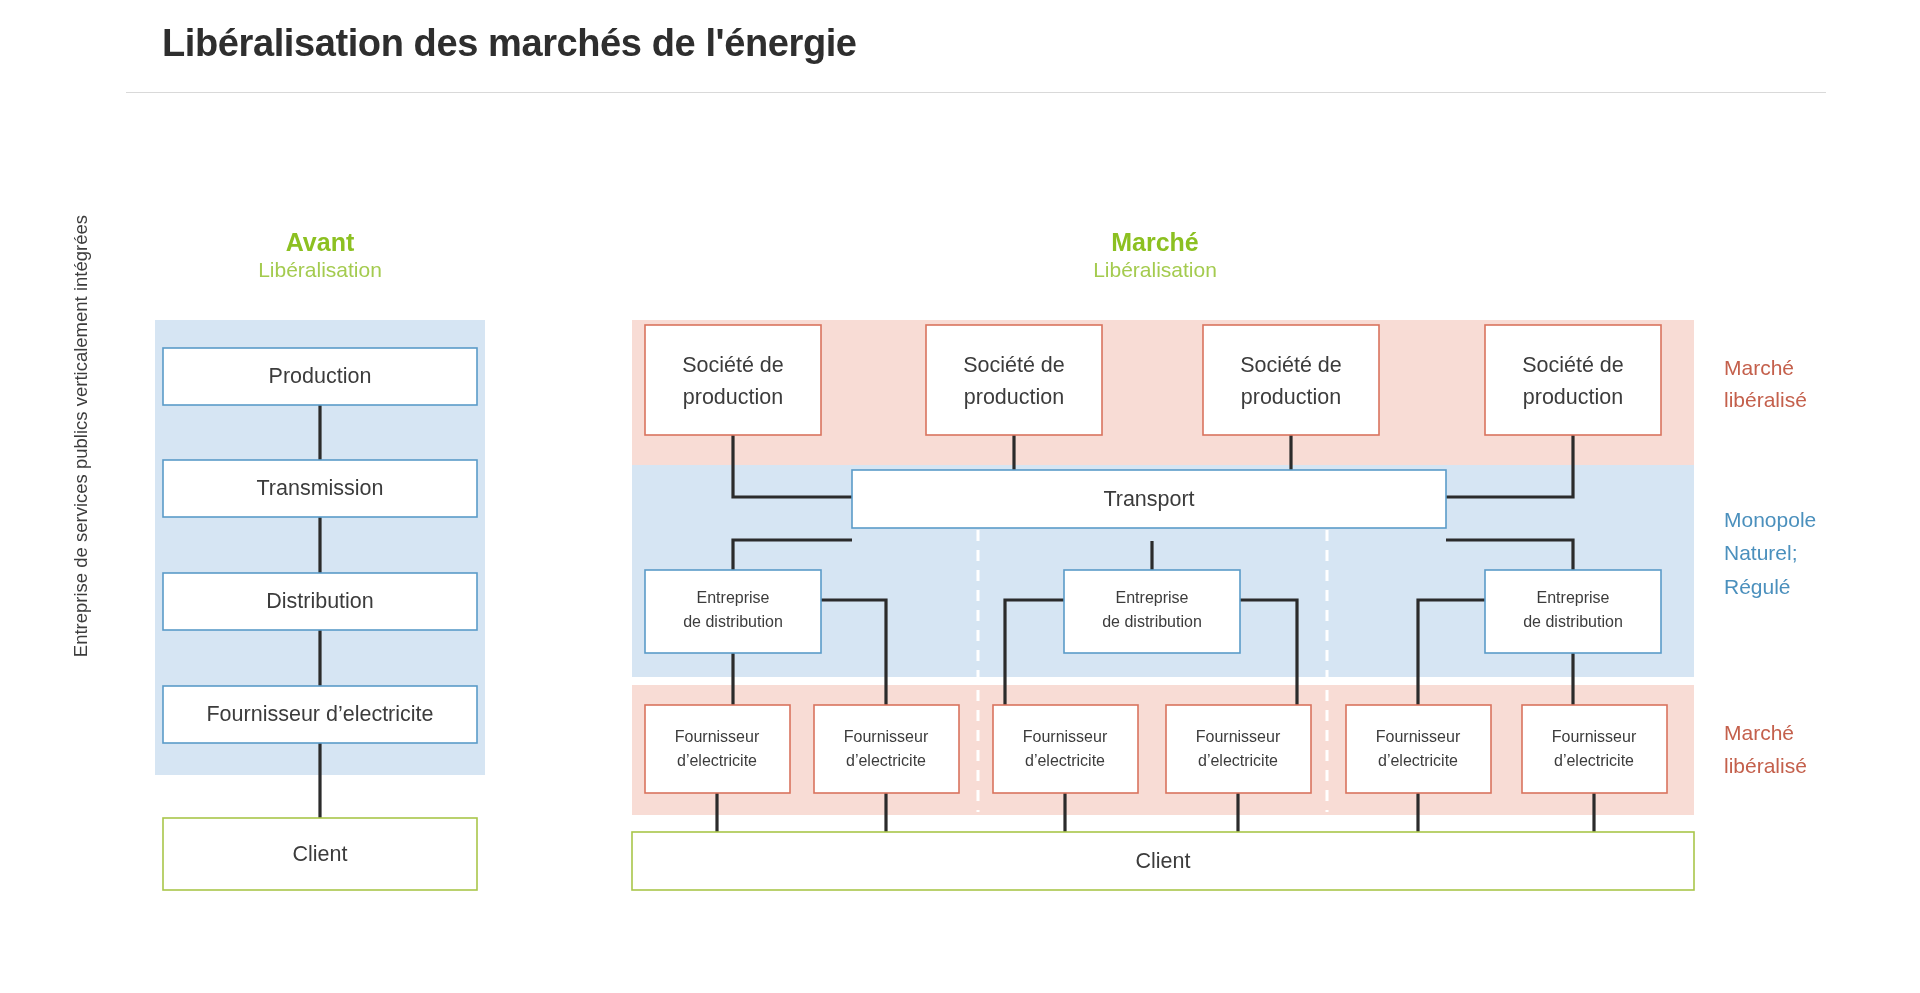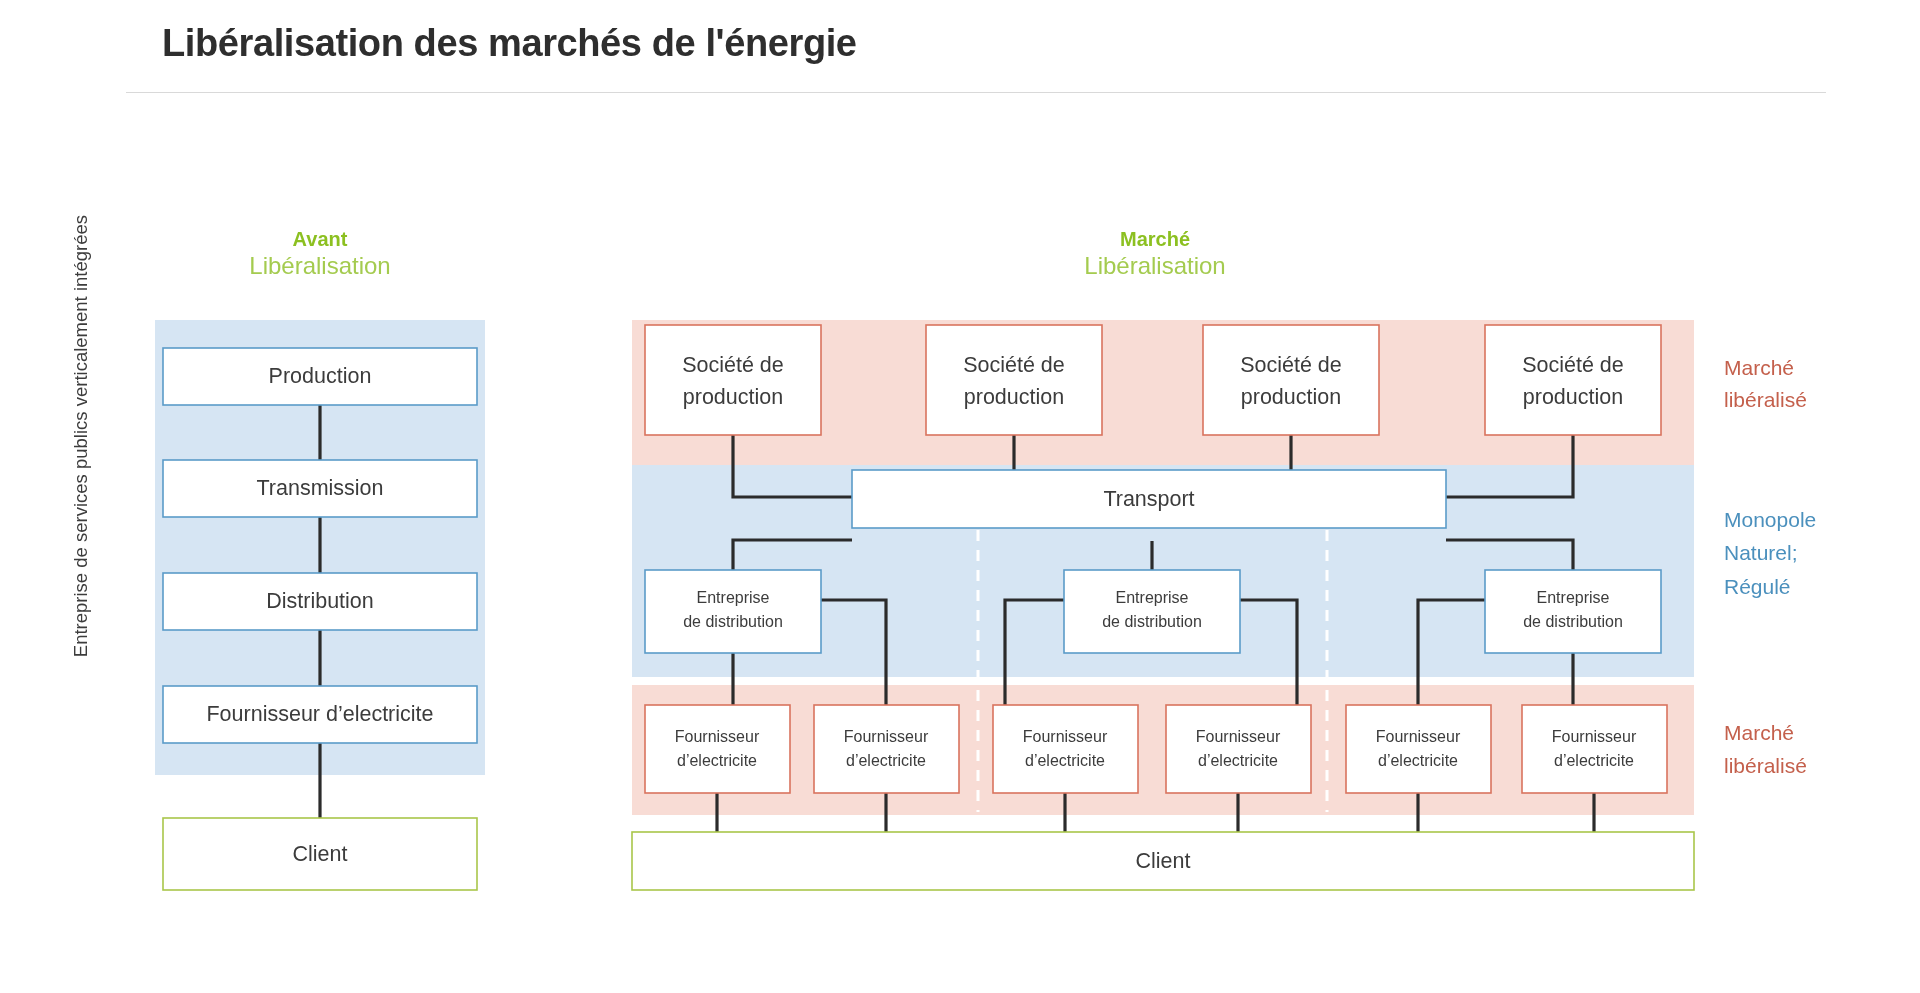--- a/index.html
+++ b/index.html
@@ -25,22 +25,22 @@
     width:30px;height:680px;
     display:flex;align-items:flex-start;justify-content:center;
   }
   .vert-label span{
     writing-mode:vertical-rl;transform:rotate(180deg);
     font-size:18.5px;color:#3c3c3c;white-space:nowrap;line-height:1;
   }
 
   
   .col-head{position:absolute;text-align:center;line-height:1.18;}
-  .col-head .big{display:block;font-size:20px;font-weight:bold;color:#8cc021;}
-  .col-head .sub{display:block;font-size:24px;font-weight:normal;color:#a4cb4f;}
+  .col-head .big{display:block;font-size:25px;font-weight:bold;color:#8cc021;}
+  .col-head .sub{display:block;font-size:21px;font-weight:normal;color:#a4cb4f;}
 
   #head-avant{left:155px;top:228px;width:330px;}
   #head-apres{left:630px;top:228px;width:1050px;}
 
   
   svg#canvas{position:absolute;left:0;top:0;width:1920px;height:993px;}
   svg text{font-family:"Liberation Sans","DejaVu Sans",sans-serif;fill:#3c3c3c;}
 
   .band-pink{fill:#f8dcd5;}
   .band-blue{fill:#d6e5f3;}

